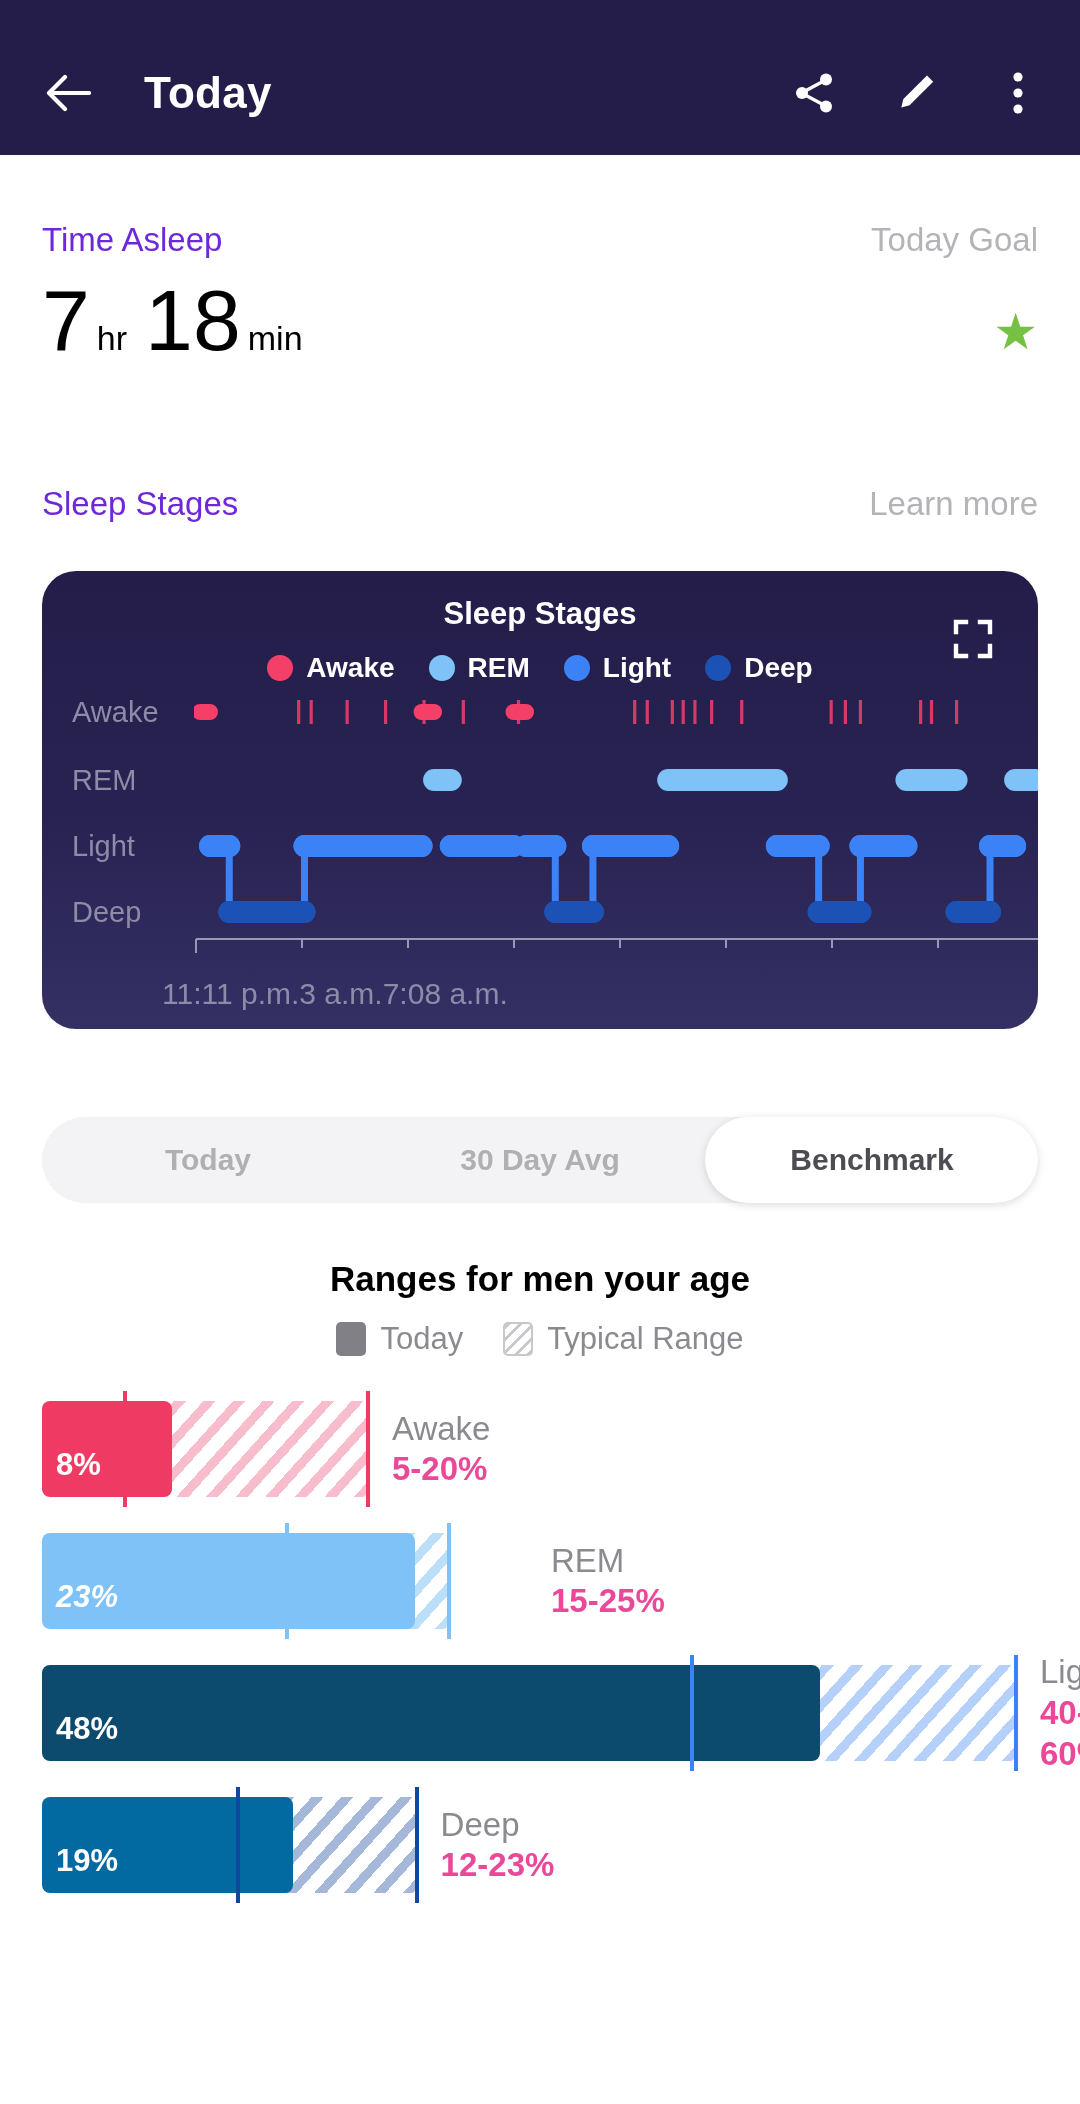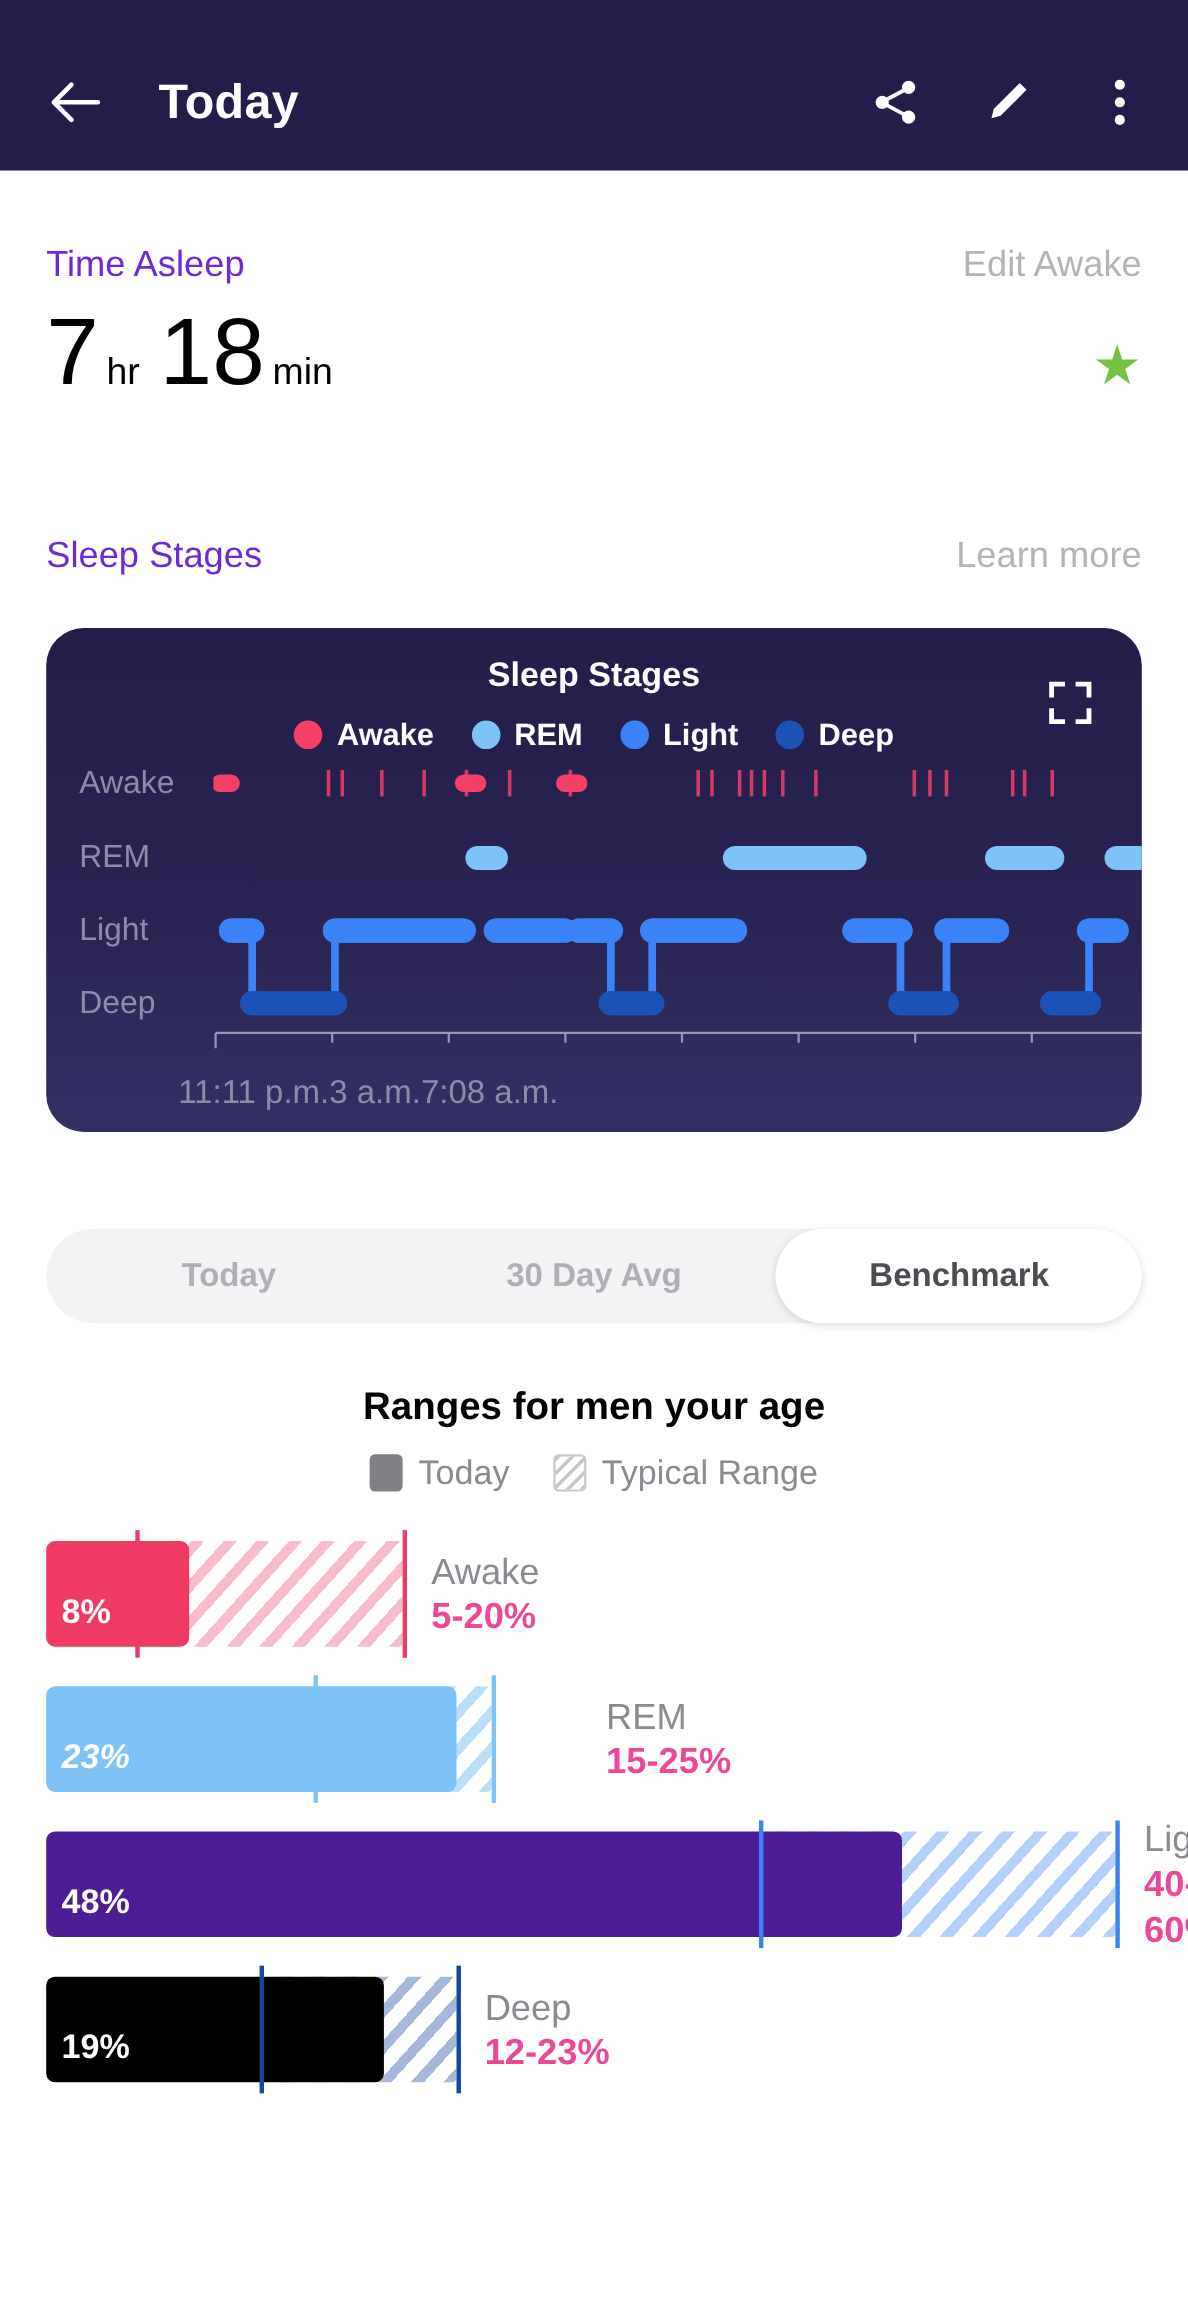--- a/index.html
+++ b/index.html
@@ -184,21 +184,21 @@
       </svg>
     </div>
   </div>
 </div>
 
 <div class="content">
 
   <div class="time-asleep-wrap">
     <div class="row-between">
       <span class="section-label">Time Asleep</span>
-      <span class="section-action">Edit Awake</span>
+      <span class="section-action">Today Goal</span>
     </div>
     <div class="time-row">
       <div class="big-time">
         <span class="bt-num">7</span>
         <span class="bt-unit">hr</span>
         <span class="bt-num">18</span>
         <span class="bt-unit">min</span>
       </div>
       <div class="star">★</div>
     </div>
@@ -392,35 +392,35 @@
           <div class="bar-tick" style="left: 405px; background: rgb(126, 194, 247);"></div>
         </div>
         <div class="bar-text">
           <div class="bar-name">REM</div>
           <div class="bar-range">15-25%</div>
         </div>
       </div>
       <div class="bar-row">
         <div class="bar-track" style="width: 972px;">
           <div class="bar-hatch" style="left: 648px; width: 324px; background: repeating-linear-gradient(-48deg, rgb(181, 208, 249) 0px, rgb(181, 208, 249) 9px, rgba(255, 255, 255, 0) 9px, rgba(255, 255, 255, 0) 22px);"></div>
-          <div class="bar-fill" style="width: 777.6px; background: #4c1d95;">
+          <div class="bar-fill" style="width: 777.6px; background: #0c4a6e;">
             <span class="bar-val">48%</span>
           </div>
           <div class="bar-tick" style="left: 648px; background: rgb(59, 130, 246);"></div>
           <div class="bar-tick" style="left: 972px; background: rgb(59, 130, 246);"></div>
         </div>
         <div class="bar-text">
           <div class="bar-name">Light</div>
           <div class="bar-range">40-60%</div>
         </div>
       </div>
       <div class="bar-row">
         <div class="bar-track" style="width: 372.6px;">
           <div class="bar-hatch" style="left: 194.4px; width: 178.2px; background: repeating-linear-gradient(-48deg, rgb(165, 184, 217) 0px, rgb(165, 184, 217) 9px, rgba(255, 255, 255, 0) 9px, rgba(255, 255, 255, 0) 22px);"></div>
-          <div class="bar-fill" style="width: 307px; background: #000000;">
+          <div class="bar-fill" style="width: 251px; background: #0369a1;">
             <span class="bar-val">19%</span>
           </div>
           <div class="bar-tick" style="left: 194.4px; background: rgb(17, 72, 159);"></div>
           <div class="bar-tick" style="left: 372.6px; background: rgb(17, 72, 159);"></div>
         </div>
         <div class="bar-text">
           <div class="bar-name">Deep</div>
           <div class="bar-range">12-23%</div>
         </div>
       </div>

